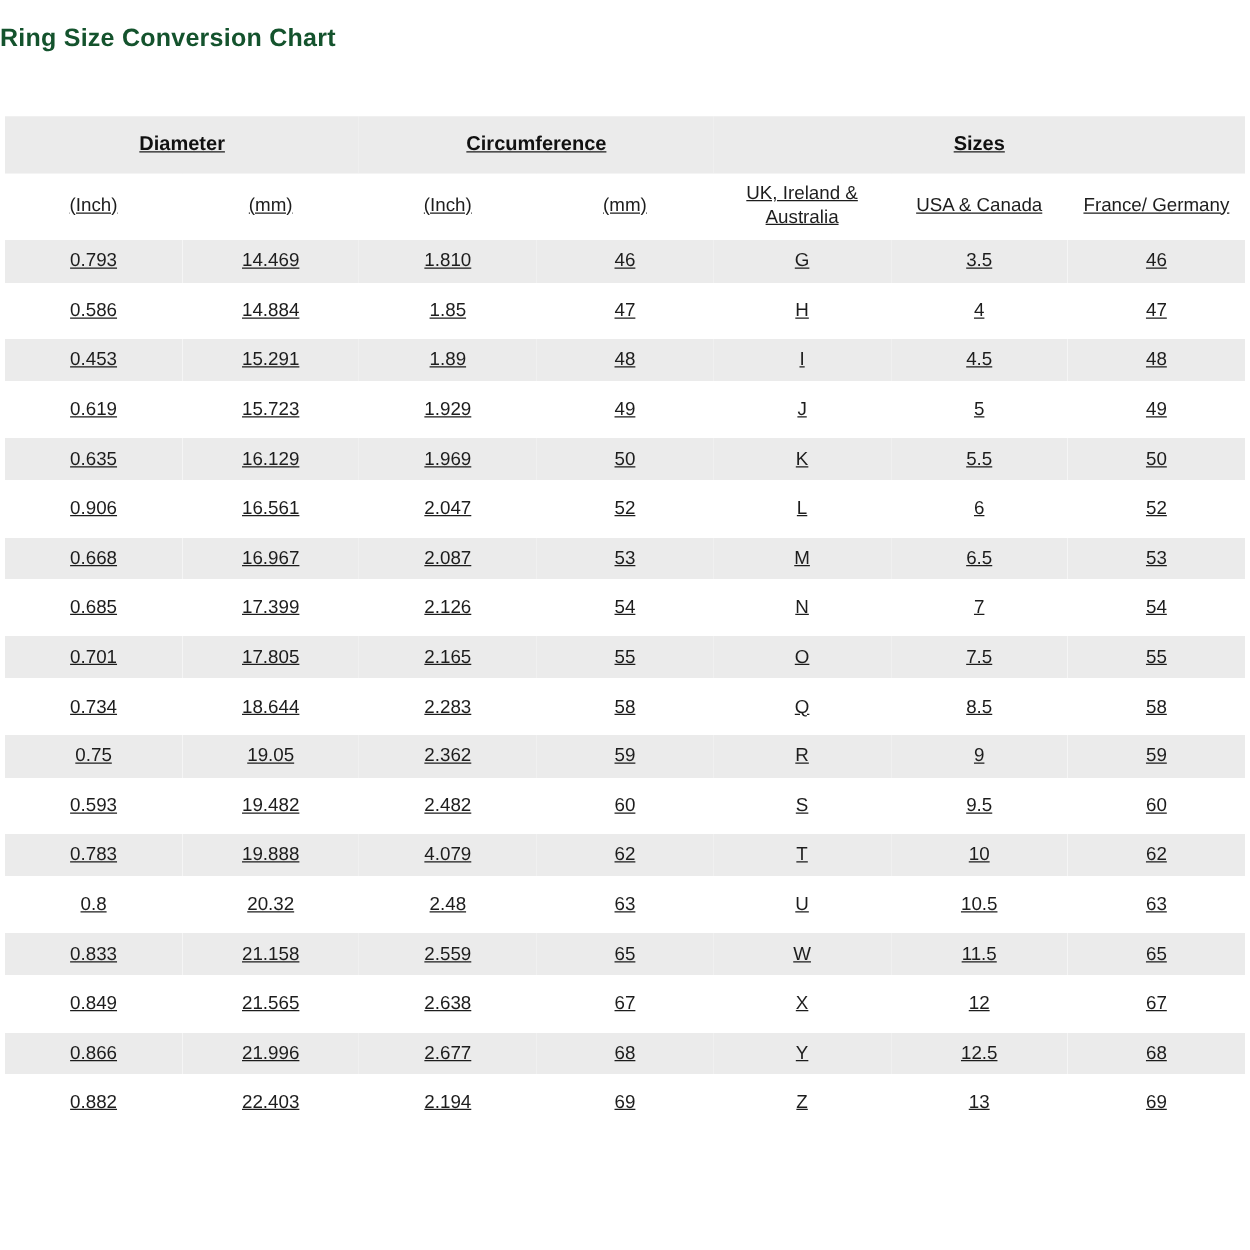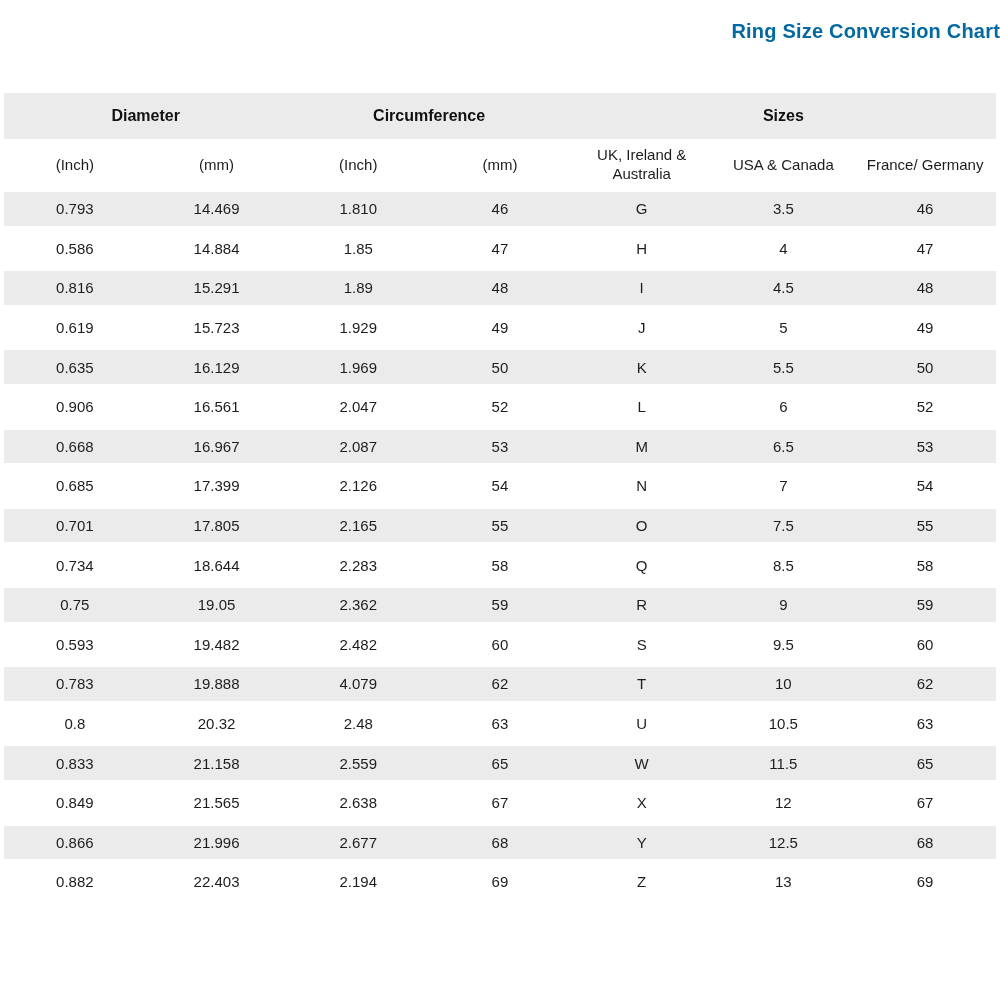--- a/index.html
+++ b/index.html
@@ -12,32 +12,33 @@
     font-family: "Liberation Sans", "DejaVu Sans", sans-serif;
     color: #1d1d1d;
   }
   .page {
     width: 1000px;
     height: 1000px;
     background: #ffffff;
   }
   h1.title {
     margin: 20px 0 0 0;
-    text-align: right;
+    text-align: left;
     font-size: 20px;
     line-height: 22px;
     font-weight: 700;
-    color: #0369a1;
+    color: #14532d;
     letter-spacing: 0.2px;
   }
   table.ring-table {
     width: calc(100% - 8px);
     margin: 51px 4px 0 4px;
     border-collapse: collapse;
     table-layout: fixed;
+    text-decoration: underline;
   }
   thead tr.group-row th {
     height: 46px;
     background: #ebebeb;
     font-size: 16px;
     font-weight: 700;
     text-align: center;
     vertical-align: middle;
     padding: 0;
     color: #111111;
@@ -103,21 +104,21 @@
         <tr>
           <td>0.586</td>
           <td>14.884</td>
           <td>1.85</td>
           <td>47</td>
           <td>H</td>
           <td>4</td>
           <td>47</td>
         </tr>
         <tr>
-          <td>0.816</td>
+          <td>0.453</td>
           <td>15.291</td>
           <td>1.89</td>
           <td>48</td>
           <td>I</td>
           <td>4.5</td>
           <td>48</td>
         </tr>
         <tr>
           <td>0.619</td>
           <td>15.723</td>

